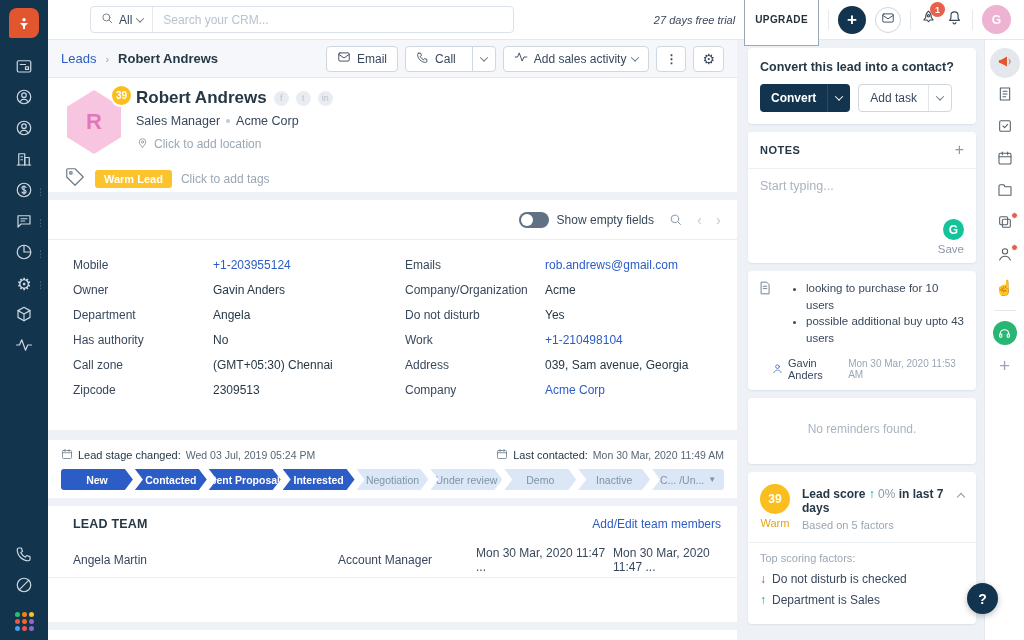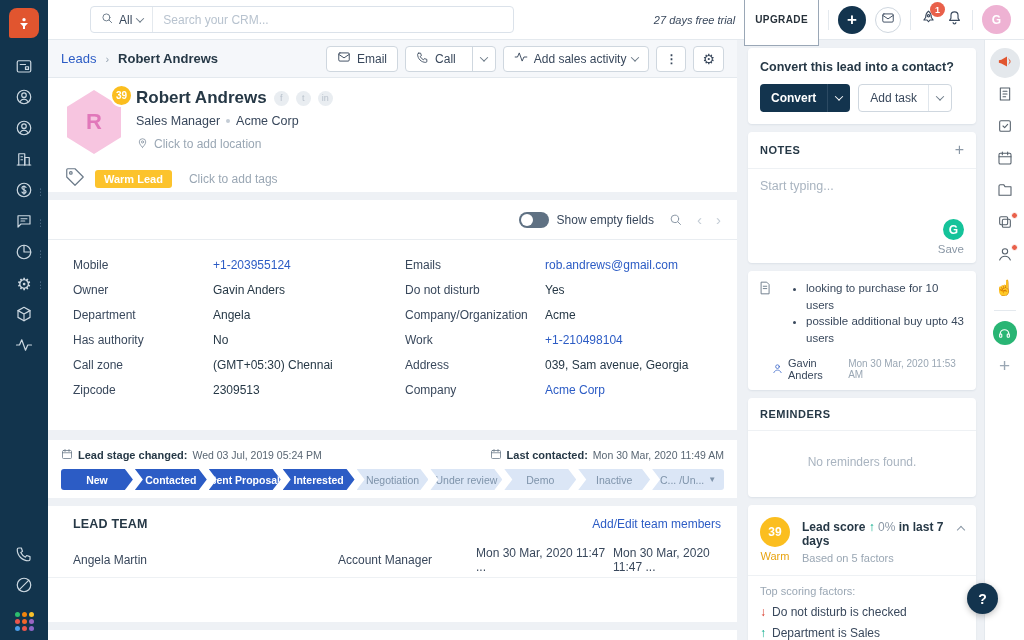--- a/index.html
+++ b/index.html
@@ -52,41 +52,41 @@
   .score-chip { position:absolute; left:62px; top:6px; width:23px; height:23px; border-radius:50%; background:#fbbe1f; border:2px solid #fff; color:#fff; font-size:10px; font-weight:bold; display:flex; align-items:center; justify-content:center; z-index:2; }
   .lead-head { margin-left:75px; }
   .name-row { display:flex; align-items:center; gap:7px; }
   .lead-name { font-size:17px; font-weight:bold; color:#263846; }
   .soc { width:15px; height:15px; border-radius:50%; background:#e9edf1; color:#b9c2cc; font-size:9px; display:flex; align-items:center; justify-content:center; cursor:pointer; }
   .sub-row { margin-top:6px; font-size:12.5px; color:#39485c; display:flex; align-items:center; gap:6px; }
   .dot-sep { width:4px; height:4px; border-radius:50%; background:#c3ccd5; display:inline-block; }
   .loc-row { margin-top:8px; font-size:12px; color:#9aa7b4; display:flex; align-items:center; gap:5px; cursor:pointer; }
   .tags-row { display:flex; align-items:center; gap:9px; margin:14px 0 0 3px; }
   .tag-chip { background:#fcc32c; color:#fff; font-size:11px; font-weight:bold; padding:3px 9px; border-radius:3px; }
-  .tags-ph { font-size:12px; color:#9aa7b4; cursor:text;margin-left:8px; }
+  .tags-ph { font-size:12px; color:#9aa7b4; cursor:text; }
   .tag-ic { color:#6b7a89; }
 
   .details-card { background:#fff; margin-top:8px; height:230px; }
   .details-toolbar { display:flex; align-items:center; justify-content:flex-end; gap:14px; height:40px; padding:0 16px; border-bottom:1px solid #e9edf1; }
   .toggle { width:30px; height:16px; border-radius:8px; background:#5f7183; position:relative; cursor:pointer; }
   .toggle i { position:absolute; left:2px; top:2px; width:12px; height:12px; border-radius:50%; background:#fff; }
   .toggle-label { font-size:12px; color:#39485c; margin-left:-6px; }
   .dt-ic { color:#8b98a6; cursor:pointer; display:flex; }
   .nav-chv { color:#c3ccd5; font-size:15px; cursor:pointer; }
   .fields { display:grid; grid-template-columns:1fr 1fr; padding:12px 0 0 25px; }
   .fcol { display:flex; flex-direction:column; }
   .frow { display:flex; height:25px; align-items:center; }
   .flabel { width:140px; font-size:12px; color:#39485c; }
   .fvalue { font-size:12px; color:#263846; }
   .link { color:#2c5cc5; cursor:pointer; }
 
   .stage-card { background:#fff; margin-top:10px; height:58px; padding:8px 13px 0; }
   .stage-dates { display:flex; align-items:center; justify-content:space-between; }
   .sd { display:flex; align-items:center; gap:5px; font-size:11px; color:#263846; }
-  .sd b { font-weight:bold; }
+  .sd b { font-weight:normal; }
   .sd .sdv { color:#596673; font-size:10.5px; }
   .pipeline { display:flex; margin-top:7px; height:21px; }
   .stage { flex:1; display:flex; align-items:center; justify-content:center; gap:4px; font-size:10.5px; color:#7e93aa; background:#dbe6f6; clip-path:polygon(0 0,calc(100% - 8px) 0,100% 50%,calc(100% - 8px) 100%,0 100%,8px 50%); margin-right:2px; cursor:pointer; white-space:nowrap; overflow:hidden; }
   .stage:first-child { clip-path:polygon(0 0,calc(100% - 8px) 0,100% 50%,calc(100% - 8px) 100%,0 100%); border-radius:3px 0 0 3px; }
   .stage:last-child { clip-path:polygon(0 0,100% 0,100% 100%,0 100%,8px 50%); border-radius:0 3px 3px 0; margin-right:0; }
   .stage.active { background:#2c5cc5; color:#fff; font-weight:bold; }
   .stage-caret { font-size:8px; color:#7e93aa; }
 
   .team-card { background:#fff; margin-top:8px; height:116px; }
   .team-head { display:flex; align-items:center; justify-content:space-between; height:36px; padding:0 16px 0 25px; }
@@ -417,26 +417,26 @@
             <span class="flabel">Zipcode</span>
             <span class="fvalue">2309513</span>
           </div>
       </div>
       <div class="fcol">
         <div class="frow">
             <span class="flabel">Emails</span>
             <span class="fvalue link">rob.andrews@gmail.com</span>
           </div>
         <div class="frow">
+            <span class="flabel">Company/Organization</span>
+            <span class="fvalue">Acme</span>
+          </div>
+        <div class="frow">
             <span class="flabel">Do not disturb</span>
             <span class="fvalue">Yes</span>
-          </div>
-        <div class="frow">
-            <span class="flabel">Company/Organization</span>
-            <span class="fvalue">Acme</span>
           </div>
         <div class="frow">
             <span class="flabel">Work</span>
             <span class="fvalue link">+1-210498104</span>
           </div>
         <div class="frow">
             <span class="flabel">Address</span>
             <span class="fvalue">039, Sam avenue, Georgia</span>
           </div>
         <div class="frow">
@@ -567,23 +567,20 @@
               <path d="M4 21c1.5-3.5 4.5-5.5 8-5.5s6.5 2 8 5.5"></path>
             </svg>
           </span>
         <span>Gavin Anders</span>
       </span>
       <span class="note-date">Mon 30 Mar, 2020 11:53 AM</span>
     </div>
   </div>
 
   <div class="card">
-    <div class="panel-head">
-        <span class="panel-title">REMINDERS</span>
-      </div>
     <div class="rem-empty">No reminders found.</div>
   </div>
 
   <div class="card score-card">
     <span class="collapse-ic"><i class="chv chv-up"></i></span>
     <div class="score-top">
       <div class="score-badge">
         <div class="score-circle">39</div>
         <div class="score-temp">Warm</div>
       </div>

